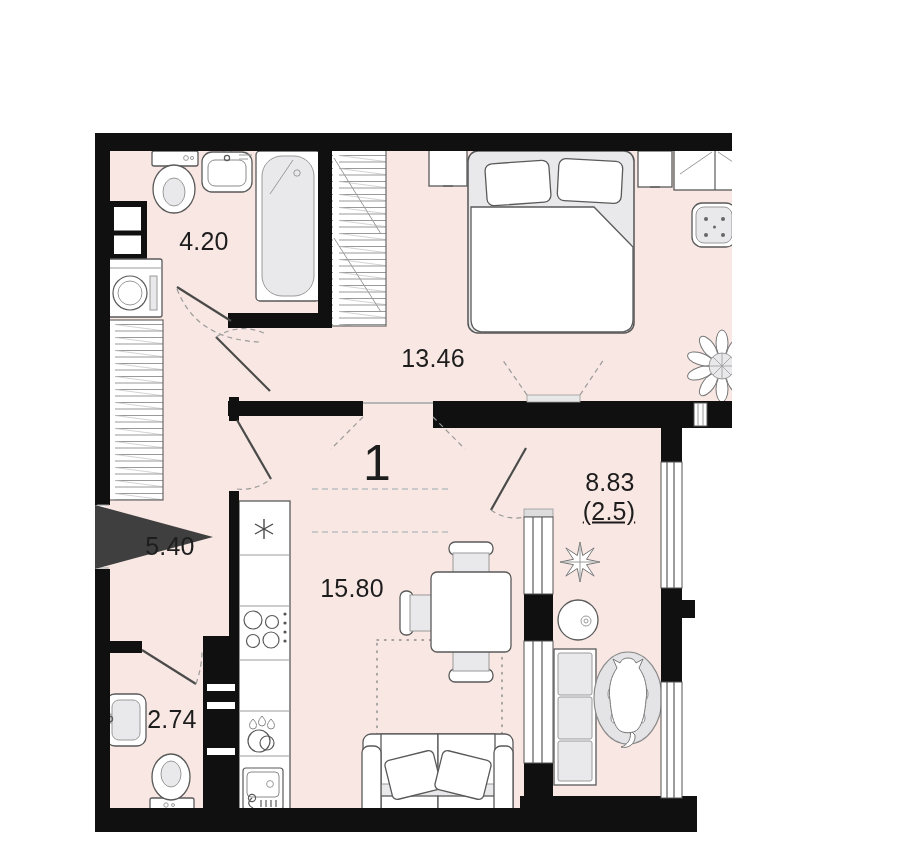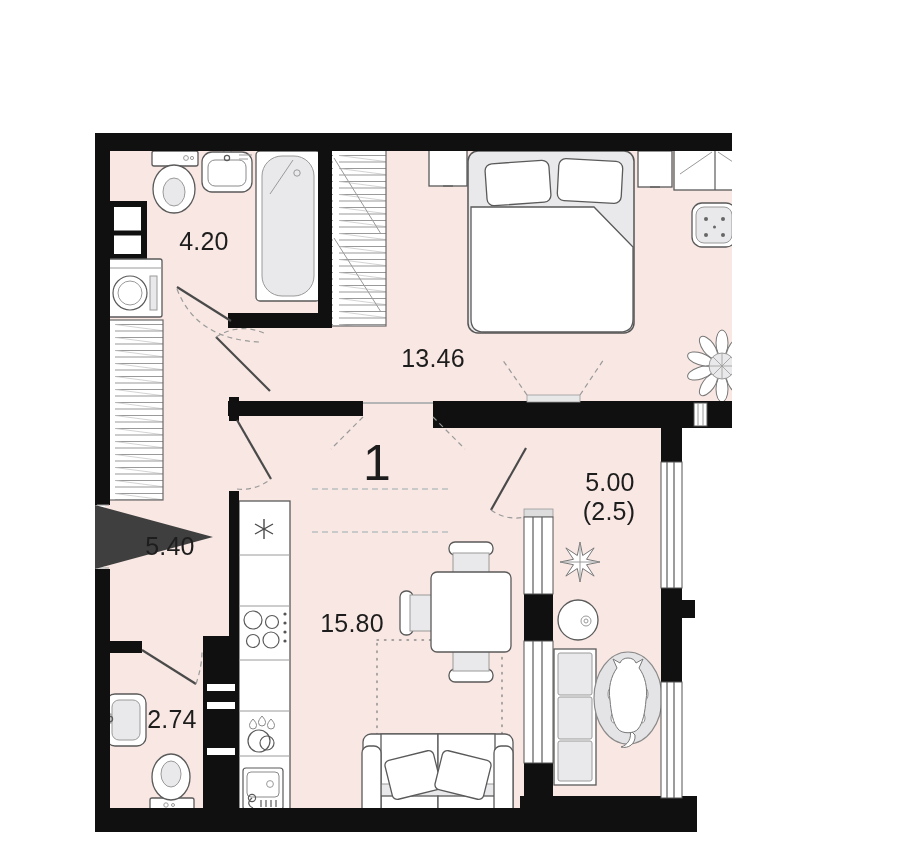--- a/index.html
+++ b/index.html
@@ -338,20 +338,20 @@
     <line x1="580" y1="347" x2="604" y2="311" class="dash"></line>
   </g>
 
   <polygon points="95,457 95,521 213,489" fill="#3f3f3f"></polygon>
 </svg>
 
   <div class="lbl room-lbl" style="left:204px;top:193px;">4.20</div>
   <div class="lbl room-lbl" style="left:433px;top:310px;">13.46</div>
   <div class="lbl room-lbl" style="left:170px;top:498px;">5.40</div>
   <div class="lbl room-lbl" style="left:172px;top:671px;">2.74</div>
-  <div class="lbl room-lbl" style="left:352px;top:575px;">15.80</div>
-  <div class="lbl room-lbl" style="left:610px;top:434px;">5.00</div>
-  <div class="lbl room-lbl" style="left:609px;top:463px;">(2.5)</div>
+  <div class="lbl room-lbl" style="left:352px;top:540px;">15.80</div>
+  <div class="lbl room-lbl" style="left:610px;top:434px;">8.83</div>
+  <div class="lbl room-lbl" style="left:609px;top:463px;text-decoration:underline;">(2.5)</div>
 
   <div class="lbl big-one" style="left:377px;top:415px;">1</div>
   <div class="sep" style="top:440px;"></div>
   <div class="sep" style="top:483px;"></div>
 </div>
 
 </body></html>

